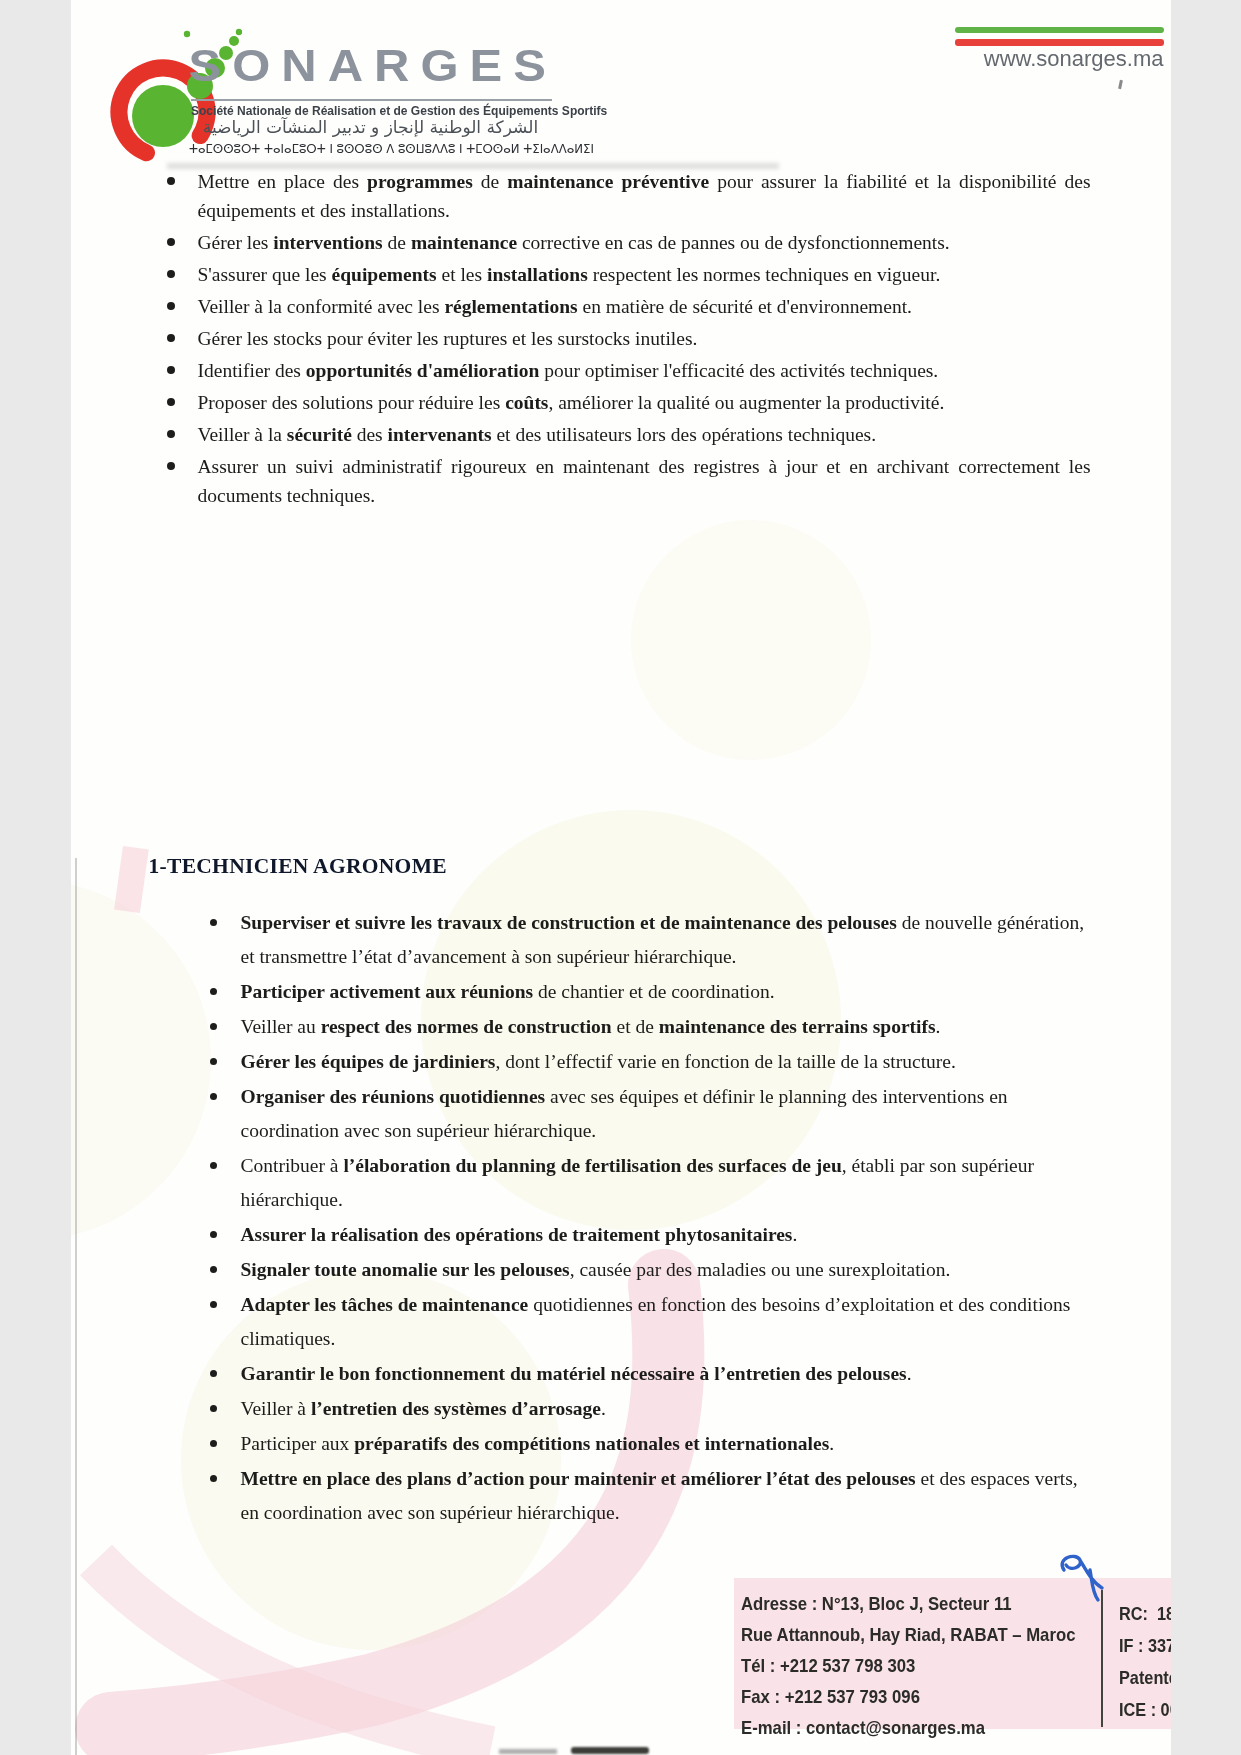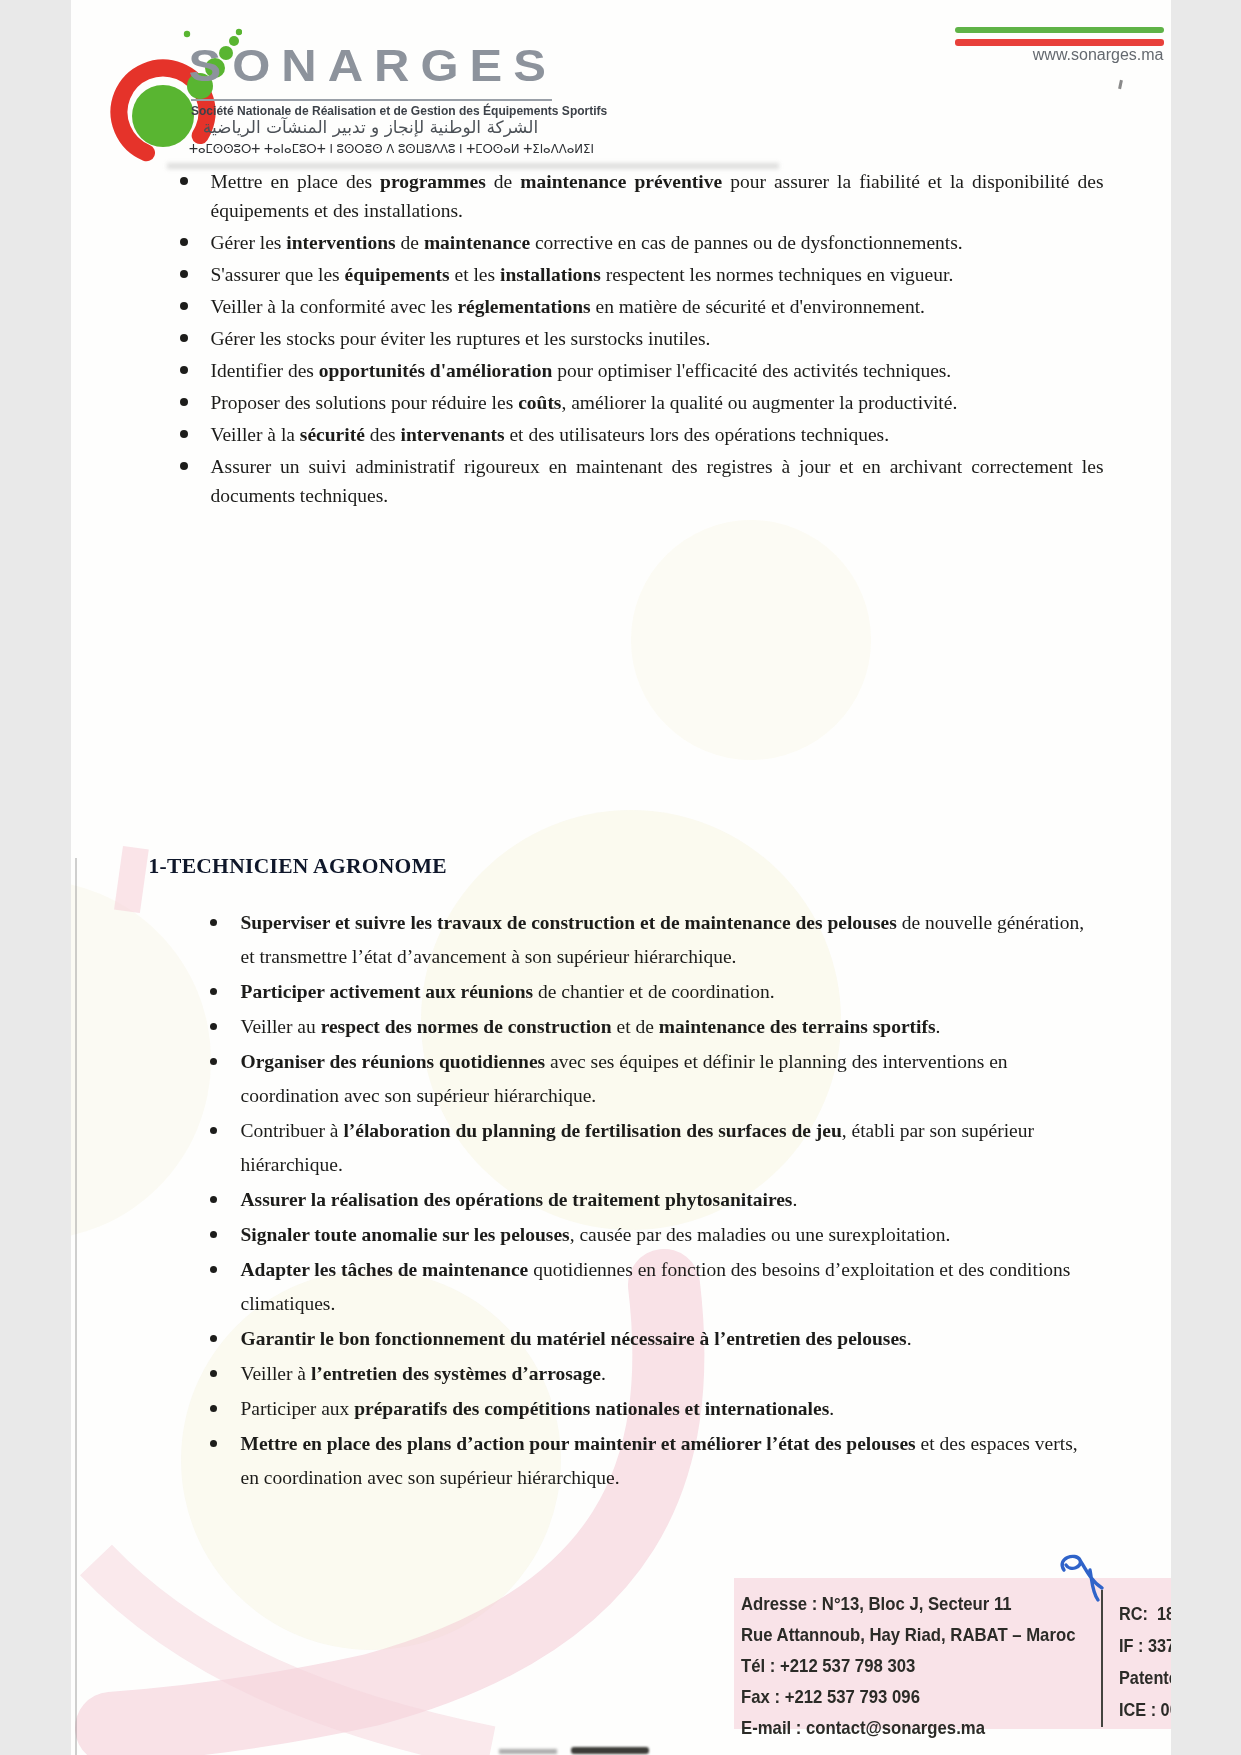--- a/index.html
+++ b/index.html
@@ -16,30 +16,30 @@
   .subtitle-fr{left:120px;top:103px;width:400px;font-family:"Liberation Sans",sans-serif;font-weight:bold;
                font-size:13px;color:#3d4249;transform:scaleX(.925);transform-origin:left top;white-space:nowrap;}
   .subtitle-ar{left:118px;top:117px;width:364px;direction:rtl;font-family:"DejaVu Sans",sans-serif;
                font-size:17px;color:#4c5157;letter-spacing:1px;white-space:nowrap;text-align:center;}
   .subtitle-tf{left:118px;top:141px;width:380px;font-family:"DejaVu Sans",sans-serif;font-size:13px;
                color:#2c2f33;transform:scaleX(.9);transform-origin:left top;white-space:nowrap;}
 
   .bar-green{left:884px;top:27px;width:209px;height:6px;background:#5fb347;border-radius:3px;}
   .bar-red{left:884px;top:39px;width:209px;height:7px;background:#e8403a;border-radius:3px;}
   .site-url{left:820px;top:46px;width:273px;text-align:right;font-family:"Liberation Sans",sans-serif;
-            font-size:16px;color:#64696f;}
+            font-size:22px;color:#64696f;}
   .stray-quote{left:1048px;top:80px;width:3px;height:9px;background:#8a8a8a;transform:rotate(12deg);}
 
   
   .list{list-style:none;margin:0;padding:0;}
   .list li{position:relative;}
   .list li::before{content:"";position:absolute;width:8px;height:8px;border-radius:50%;background:#1d1d1b;}
   .list b{font-weight:bold;}
 
-  .list1{left:140px;top:167px;width:893px;font-size:19.5px;line-height:29px;text-align:justify;}
+  .list1{left:127px;top:167px;width:893px;font-size:19.5px;line-height:29px;text-align:justify;}
   .list1 li{margin-bottom:3px;}
   .list1 li::before{left:-31px;top:10px;}
 
   .section-title{left:78px;top:854px;font-size:21.5px;font-weight:bold;letter-spacing:.3px;color:#0f172a;}
 
   .list2{left:142px;top:906px;width:880px;font-size:19.5px;line-height:34px;}
   .list2 li{margin-bottom:1px;margin-left:28px;}
   .list2 li::before{left:-31px;top:13px;width:7px;height:7px;}
 
   
@@ -108,20 +108,21 @@
       <li><span>Veiller à la </span><b>sécurité</b><span> des </span><b>intervenants</b><span> et des utilisateurs lors des opérations techniques.</span></li>
       <li><span>Assurer un suivi administratif rigoureux en maintenant des registres à jour et en archivant correctement les documents techniques.</span></li>
     </ul>
 
   <h2 class="abs section-title" style="margin:0;">1-TECHNICIEN AGRONOME</h2>
 
   <ul class="abs list list2">
       <li><b>Superviser et suivre les travaux de construction et de maintenance des pelouses</b><span> de nouvelle génération, et transmettre l’état d’avancement à son supérieur hiérarchique.</span></li>
       <li><b>Participer activement aux réunions</b><span> de chantier et de coordination.</span></li>
       <li><span>Veiller au </span><b>respect des normes de construction</b><span> et de </span><b>maintenance des terrains sportifs</b><span>.</span></li>
+      <li><b>Gérer les équipes de jardiniers</b><span>, dont l’effectif varie en fonction de la taille de la structure.</span></li>
       <li><b>Organiser des réunions quotidiennes</b><span> avec ses équipes et définir le planning des interventions en coordination avec son supérieur hiérarchique.</span></li>
       <li><span>Contribuer à </span><b>l’élaboration du planning de fertilisation des surfaces de jeu</b><span>, établi par son supérieur hiérarchique.</span></li>
       <li><b>Assurer la réalisation des opérations de traitement phytosanitaires</b><span>.</span></li>
       <li><b>Signaler toute anomalie sur les pelouses</b><span>, causée par des maladies ou une surexploitation.</span></li>
       <li><b>Adapter les tâches de maintenance</b><span> quotidiennes en fonction des besoins d’exploitation et des conditions climatiques.</span></li>
       <li><b>Garantir le bon fonctionnement du matériel nécessaire à l’entretien des pelouses</b><span>.</span></li>
       <li><span>Veiller à </span><b>l’entretien des systèmes d’arrosage</b><span>.</span></li>
       <li><span>Participer aux </span><b>préparatifs des compétitions nationales et internationales</b><span>.</span></li>
       <li><b>Mettre en place des plans d’action pour maintenir et améliorer l’état des pelouses</b><span> et des espaces verts, en coordination avec son supérieur hiérarchique.</span></li>
     </ul>

